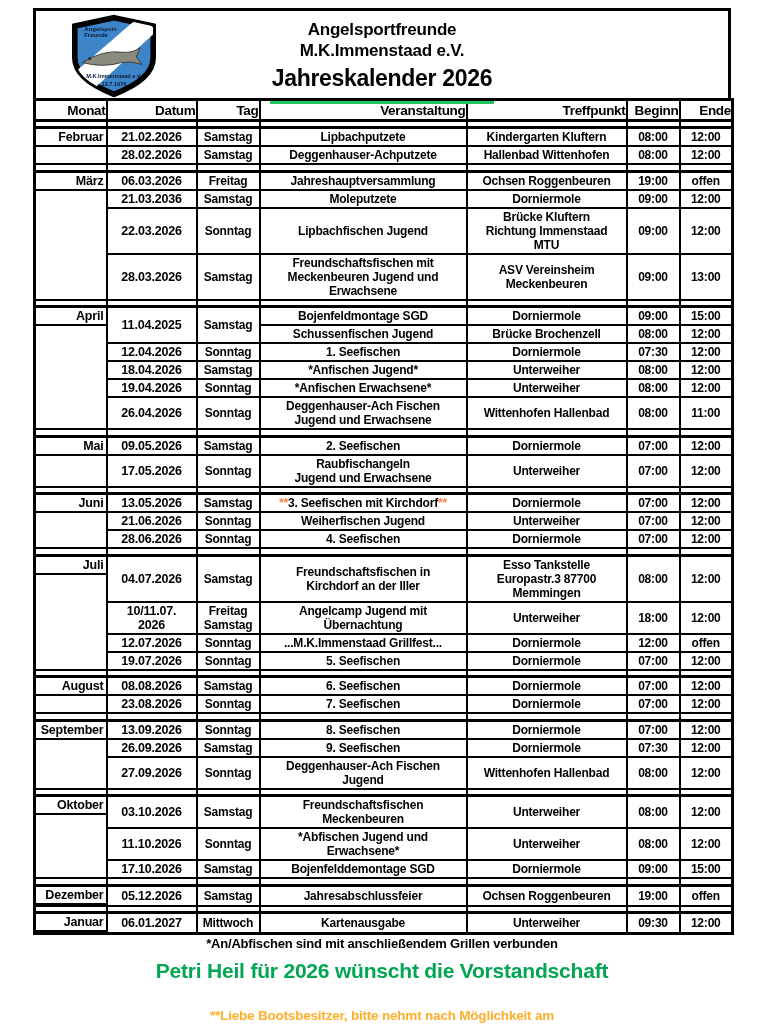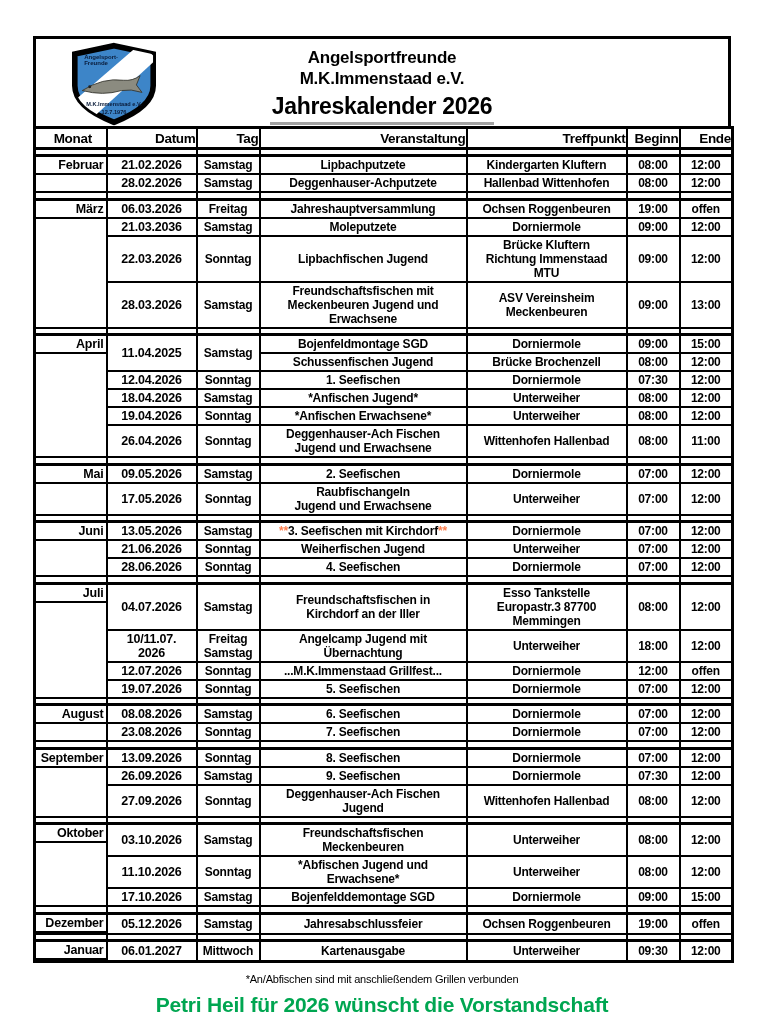--- a/index.html
+++ b/index.html
@@ -4,42 +4,42 @@
 <style>
   :root{
     --green:#00A651; --orange:#FFAE2A; --red:#FF0000; --mark:#FF8050; --logo-blue:#3D85C8;
   }
   *{box-sizing:border-box; margin:0; padding:0;}
   body{background:#fff; font-family:"Liberation Sans", sans-serif;}
   .page{width:764px; height:1034px; background:#fff; padding-top:8px; overflow:hidden;}
   .doc{width:698px; margin:0 auto;}
 
   
-  .header-box{position:relative; border:3px solid #000; border-bottom:none; height:90px;margin-top:28px;}
+  .header-box{position:relative; border:3px solid #000; border-bottom:none; height:90px;}
   .logo{position:absolute; left:30px; top:3px;}
   .titles{height:100%; text-align:center; padding-top:8px;}
   .club-line{font-size:17px; font-weight:bold; letter-spacing:-0.2px; line-height:21px; color:#000;}
   .main-title{display:inline-block; font-size:23px; font-weight:bold; letter-spacing:-0.3px; margin-top:4px;
-              border-bottom:3px solid #a3a3a3; padding:0 2px 2px 2px; color:#000;}
+              border-bottom:3px solid #22c55e; padding:0 2px 9px 2px; color:#000;}
 
   
   table.calendar{border-collapse:collapse; width:698px; table-layout:fixed; border:3px solid #000;}
   th,td{border:2px solid #000; font-weight:bold; color:#000; overflow:hidden;}
   thead th{height:21px; font-size:13.5px; letter-spacing:-0.3px; text-align:right; border-bottom:3px solid #000;}
-  thead th.left{text-align:center; padding-left:4px;}
+  thead th.left{text-align:right; padding-left:4px;}
   td{font-size:12px; line-height:14px; letter-spacing:-0.2px; text-align:center; padding:1px 2px; white-space:pre-line; vertical-align:middle;}
   .h1{height:16px;} .h2{height:31px;} .h3{height:30px;}
   .spacer td{height:7px; padding:0; border-top:2px solid #000; border-bottom:3px solid #000;}
   .month-cell{vertical-align:top; padding:0; text-align:right;}
   .month-label{font-size:12.5px; padding:1px 2px 1px 3px; border-bottom:2px solid #000; line-height:14px;}
   .date-cell{font-size:12.5px;}
   .mark{color:var(--mark);}
 
   
-  .footnote{text-align:center; font-size:11px; font-weight:normal; letter-spacing:-0.2px; margin-top:10px; color:#000;}
+  .footnote{text-align:center; font-size:13px; font-weight:bold; letter-spacing:-0.2px; margin-top:1px; color:#000;}
   .greeting{text-align:center; font-size:21px; font-weight:bold; letter-spacing:-0.2px; color:var(--green); margin-top:8px;}
   .boat-note{text-align:center; font-size:13.5px; font-weight:bold; letter-spacing:-0.2px; color:var(--orange); margin-top:24px; line-height:17px;}
 </style>
 </head>
 <body>
 
 <div class="page">
   <div class="doc">
 
     <div class="header-box">

